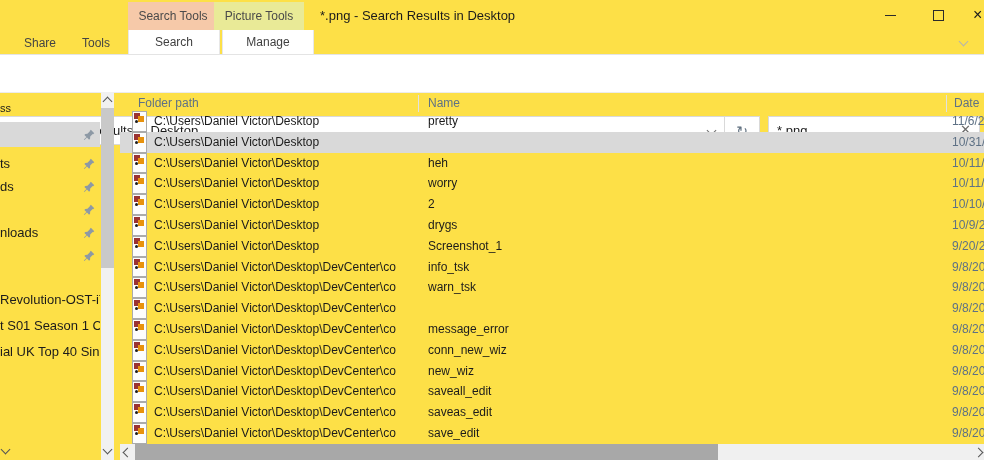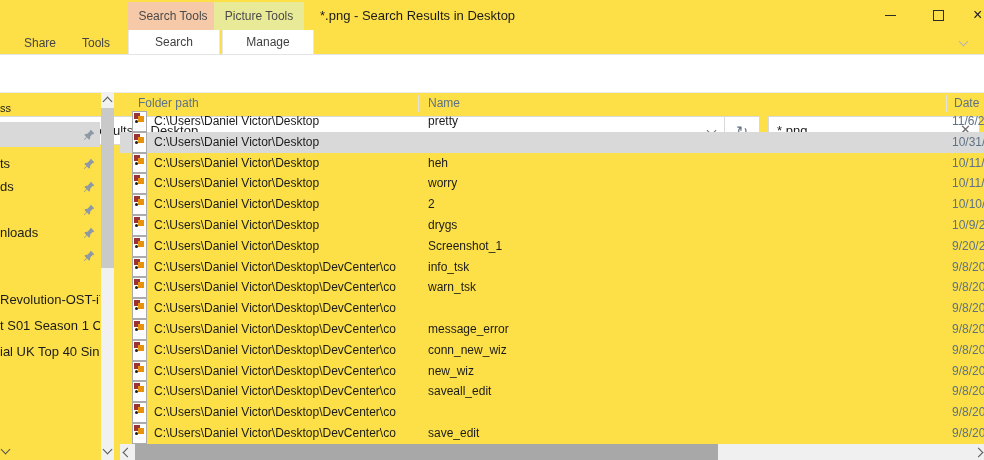--- a/index.html
+++ b/index.html
@@ -340,20 +340,21 @@
         <span class="c-name">saveall_edit</span>
         <span class="c-date">9/8/20</span>
       </div>
       <div class="file-row">
         <span class="img-icon" style="overflow:visible">
           <i class="q1"></i>
           <i class="q2"></i>
           <i class="q3"></i>
         </span>
         <span class="c-path">C:\Users\Daniel Victor\Desktop\DevCenter\co...</span>
+        <span class="c-name">saveas_edit</span>
         <span class="c-date">9/8/20</span>
       </div>
       <div class="file-row">
         <span class="img-icon" style="overflow:visible">
           <i class="q1"></i>
           <i class="q2"></i>
           <i class="q3"></i>
         </span>
         <span class="c-path">C:\Users\Daniel Victor\Desktop\DevCenter\co...</span>
         <span class="c-name">save_edit</span>

